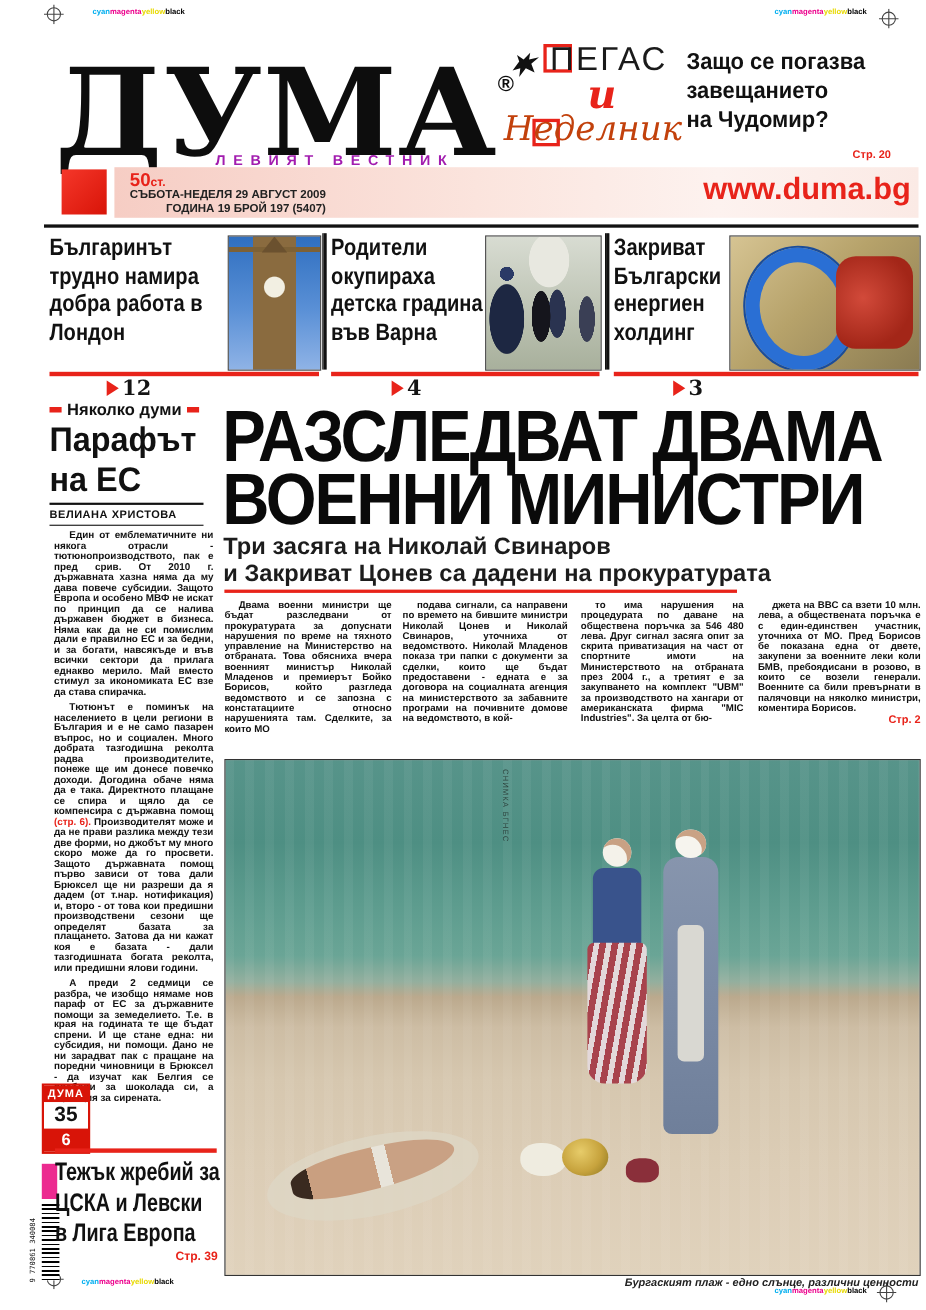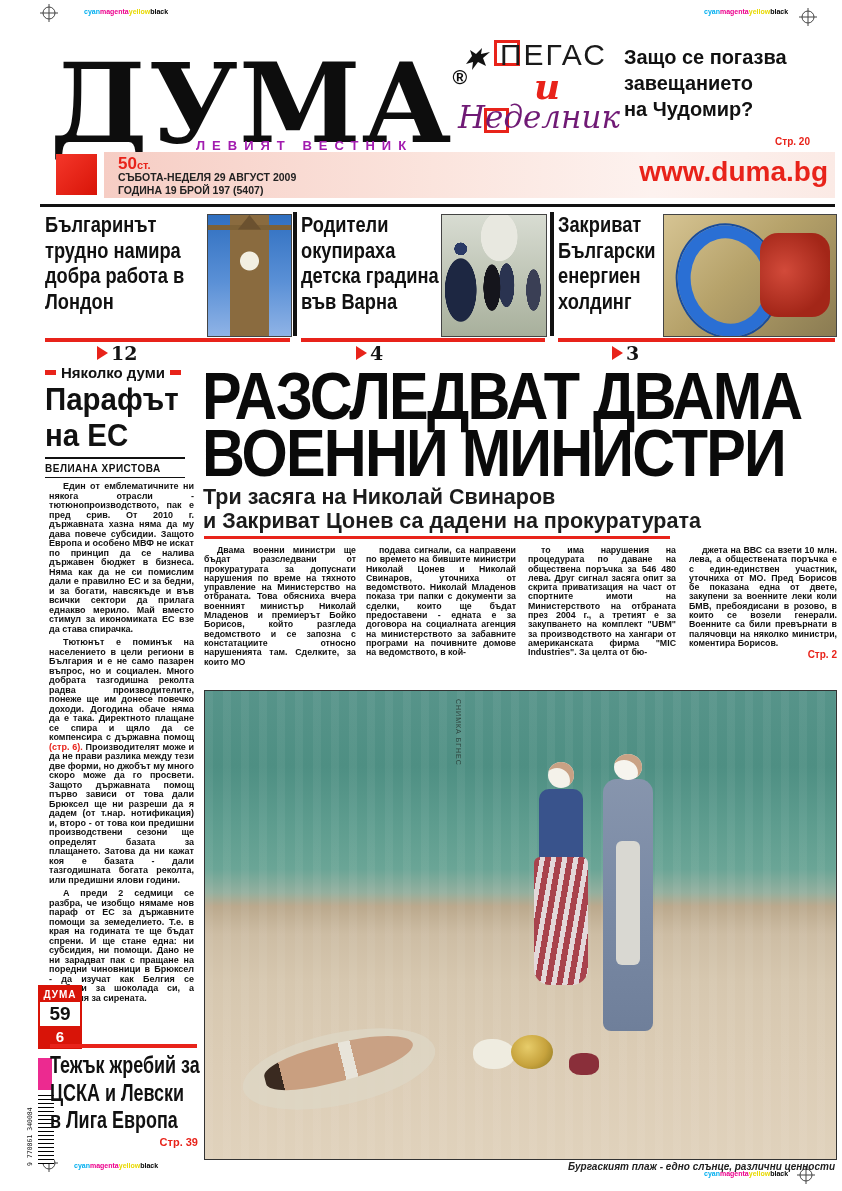--- a/index.html
+++ b/index.html
@@ -18,32 +18,32 @@
   .logo sup{font-size:20px;vertical-align:58px;font-family:"Liberation Sans",sans-serif;}
   .tagline{left:196px;top:138px;font-size:13px;font-weight:bold;letter-spacing:7px;color:#a21caf;}
 
   
   .pegas{left:462px;top:34px;width:180px;height:116px;}
   .pegas .redsq{position:absolute;border:3px solid #e8231a;}
   .pegas-name{position:absolute;left:38px;top:4px;font-size:30px;letter-spacing:2px;color:#1a1a1a;font-weight:400;}
   .pegas-i{position:absolute;left:72px;top:34px;font-family:"DejaVu Serif",serif;font-style:italic;
            font-weight:bold;font-size:36px;color:#e8231a;line-height:36px;}
   .pegas-script{position:absolute;left:-4px;top:66px;font-family:"DejaVu Serif",serif;font-style:italic;
-           font-size:31px;color:#701a75;line-height:34px;}
+           font-size:31px;color:#c2410c;line-height:34px;}
   .chudomir{left:624px;top:44px;width:224px;}
   .chud-line{font-size:21px;font-weight:bold;line-height:26px;transform:scaleX(.95);transform-origin:0 0;white-space:nowrap;}
   .chud-page{position:absolute;left:86px;top:92px;width:100px;text-align:right;font-size:10px;font-weight:bold;}
 
   
   .datebar{left:104px;top:152px;width:731px;height:46px;
      background:linear-gradient(90deg,#f6cdc4 0%,#fbe4dd 45%,#fdf2ef 75%,#fbeae5 100%);}
   .redsquare{left:56px;top:154px;width:41px;height:41px;background:linear-gradient(135deg,#f5372a,#d81408);}
   .price{left:118px;top:155px;font-weight:bold;color:#e8231a;font-size:17px;line-height:17px;}
   .price .unit{font-size:11px;}
-  .dateline{left:118px;top:171px;font-size:10.5px;font-weight:bold;color:#222;line-height:13px;}
+  .dateline{left:118px;top:171px;font-size:10.5px;font-weight:bold;color:#222;line-height:13px;text-align:right;}
   .website{left:628px;top:156px;width:200px;text-align:right;font-size:28px;font-weight:bold;color:#e8231a;}
   .toprule{left:40px;top:204px;width:795px;height:3px;background:#111;}
 
   
   .sep{top:212px;height:124px;width:0;border-left:1px solid #111;border-right:3px solid #111;}
   .teaser-h{font-weight:bold;line-height:25.5px;font-size:21.5px;transform:scaleX(.85);transform-origin:0 0;}
   .t-rule{height:4px;background:#e8231a;position:absolute;}
   .marker{position:absolute;display:flex;align-items:center;gap:3px;}
   .tri{width:0;height:0;border-left:11px solid #e8231a;border-top:7px solid transparent;border-bottom:7px solid transparent;}
   .pageno{font-size:19px;font-weight:bold;color:#141414;font-family:"DejaVu Serif",serif;}
@@ -281,21 +281,21 @@
     <div class="towel"></div>
     <div class="sunbather"></div>
     <div class="bag"></div>
     <div class="gold"></div>
     <div class="itemred"></div>
   </div>
   <div class="abs caption">Бургаският плаж - едно слънце, различни ценности</div>
 
   <div class="abs dumabox">
     <div class="db-r1">ДУМА</div>
-    <div class="db-r2">59</div>
+    <div class="db-r2">35</div>
     <div class="db-r3">6</div>
   </div>
   <div class="abs magpatch"></div>
   <div class="abs barcode"></div>
   <div class="abs bdigits">9 770861 340084</div>
 
   <div class="abs bl-rule"></div>
   <div class="abs bl-teaser">
     <div class="bl-line">Тежък жребий за</div>
     <div class="bl-line">ЦСКА и Левски</div>

